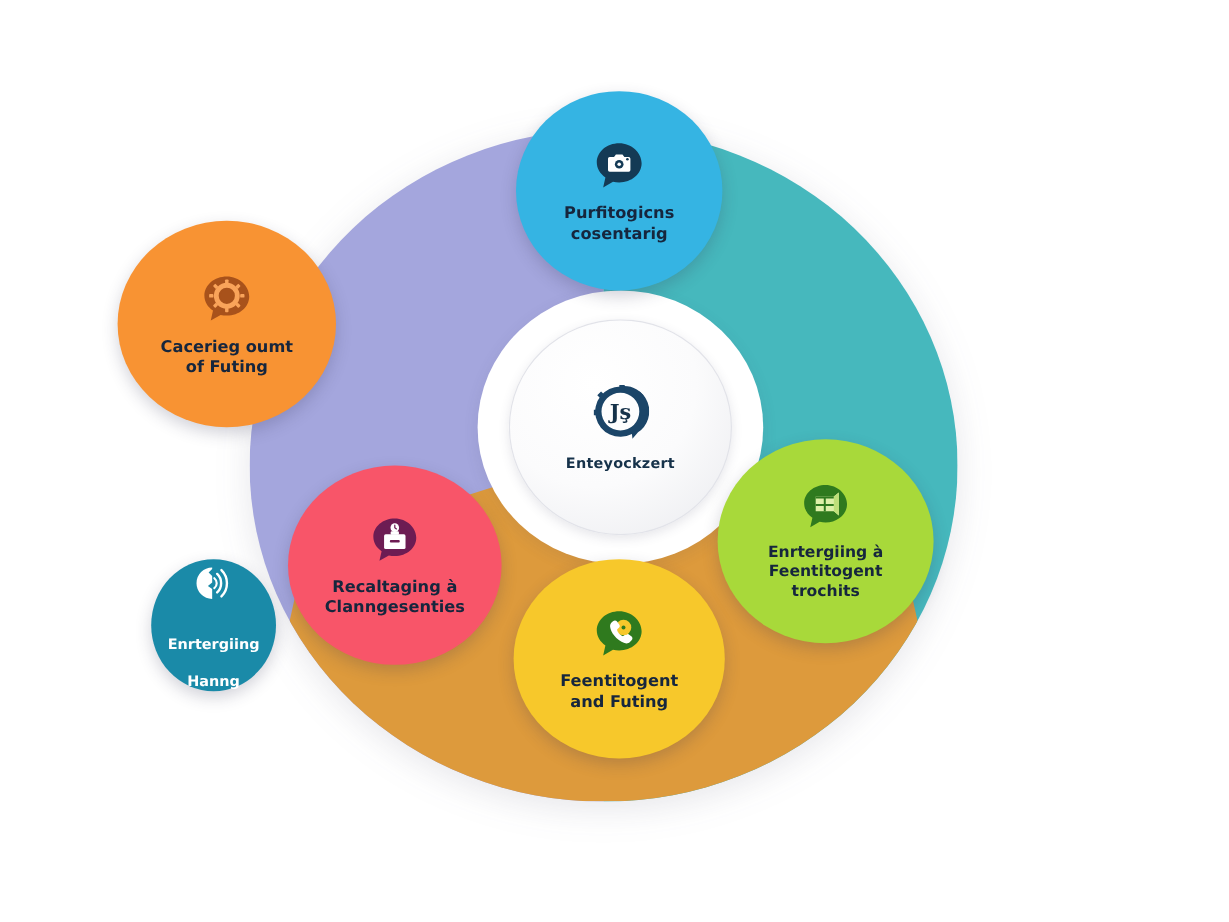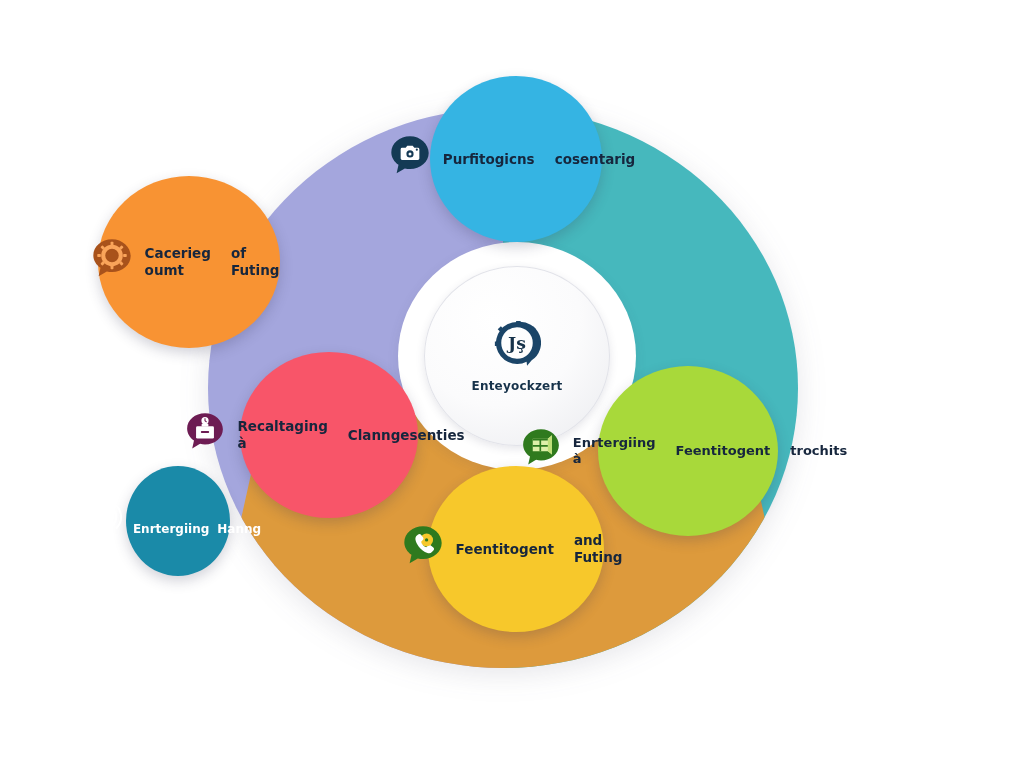--- a/index.html
+++ b/index.html
@@ -88,43 +88,43 @@
     color: #16324a;
     letter-spacing: 0.2px;
     text-align: center;
   }
 
   
   .bubble {
     position: absolute;
     border-radius: 50%;
     display: flex;
-    flex-direction: row;
+    flex-direction: column;
     align-items: center;
     justify-content: center;
     box-sizing: border-box;
     box-shadow: 0 5px 13px rgba(50,50,80,0.22);
   }
   .bubble .b-icon {
     display: block;
     margin-bottom: 5px;
   }
   .b-label {
     font-size: 13.5px;
     font-weight: 700;
     line-height: 1.25;
     color: #16263d;
     padding: 0 10px;
   }
   .b-label.light { color: #ffffff; margin-top: 16px; }
 
   
   #bubble-top     { left: 430px; top: 76px;  width: 172px; height: 166px; background: var(--c-blue); }
-  #bubble-left    { left: 98px;  top: 176px; width: 182px; height: 172px; background: var(--c-orange); }
-  #bubble-pink    { left: 240px; top: 352px; width: 178px; height: 166px; background: var(--c-pink); }
+  #bubble-left    { left: 98px;  top: 184px; width: 182px; height: 172px; background: var(--c-orange); }
+  #bubble-pink    { left: 240px; top: 388px; width: 178px; height: 166px; background: var(--c-pink); }
   #bubble-green   { left: 598px; top: 366px; width: 180px; height: 170px; background: var(--c-green); }
   #bubble-yellow  { left: 428px; top: 466px; width: 176px; height: 166px; background: var(--c-yellow); }
   #bubble-teal-sm { left: 126px; top: 466px; width: 104px; height: 110px; background: var(--c-tealdark); }
 
   #bubble-top .b-label    { font-size: 13.5px; }
   #bubble-green .b-label  { font-size: 13px; }
   #bubble-teal-sm .b-label{ font-size: 12px; padding: 0 4px; }
 </style>
 </head>
 <body>

